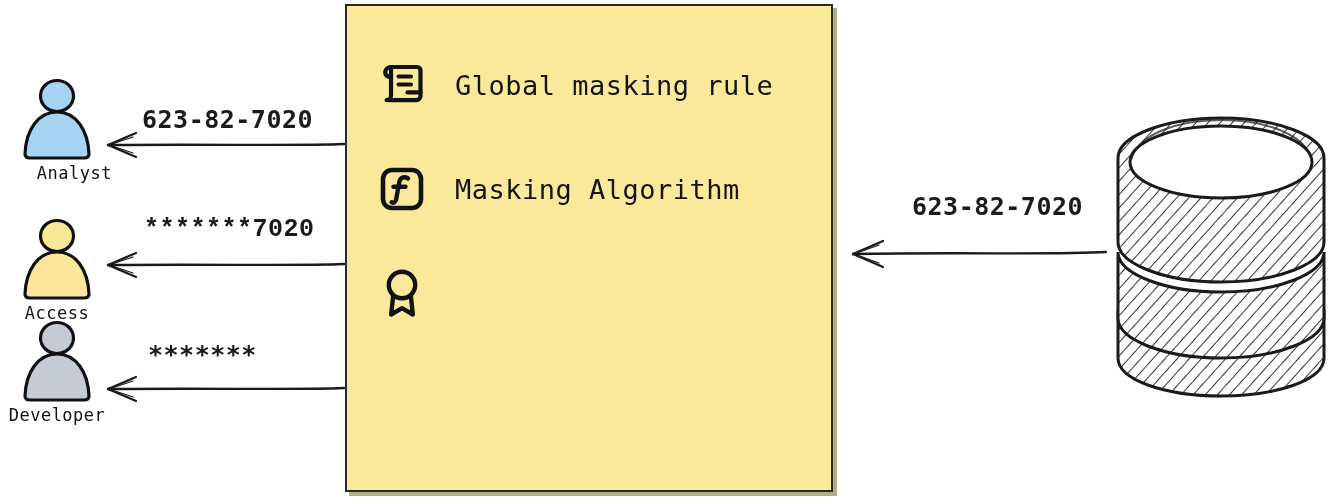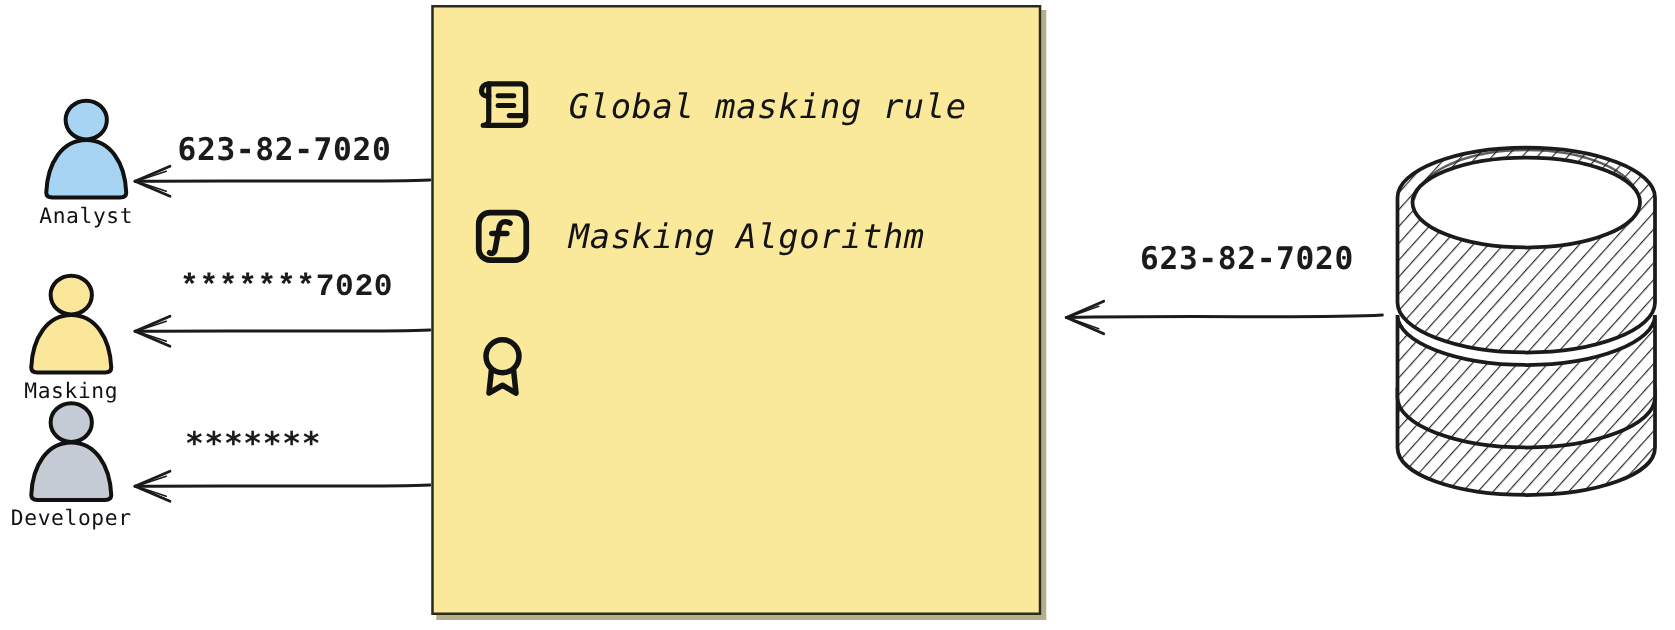--- a/index.html
+++ b/index.html
@@ -25,21 +25,21 @@
   .actor .person-svg { display: block; margin: 0 auto; }
   .actor .actor-label {
     font-family: "DejaVu Sans Mono", "Liberation Mono", monospace;
     font-size: 17px;
     letter-spacing: 0.5px;
     color: #111111;
     margin-top: 1px;
     white-space: nowrap;
   }
 
-  #actor-analyst   { left: 14px;  top: 78px; }
+  #actor-analyst   { left: 2px;  top: 78px; text-align: right; }
   #actor-support   { left: 2px;  top: 218px; }
   #actor-developer { left: 2px;  top: 320px; }
 
   
   .flow-arrow {
     position: absolute;
   }
   .flow-label {
     position: absolute;
     font-family: "DejaVu Sans Mono", "Liberation Mono", monospace;
@@ -90,21 +90,20 @@
     display: flex;
     align-items: center;
     justify-content: center;
   }
   .policy-text {
     font-family: "DejaVu Sans Mono", "Liberation Mono", monospace;
     font-size: 27px;
     letter-spacing: 0.5px;
     color: #141414;
     white-space: nowrap;
-    font-style: italic;
   }
 
   
   #db-arrow   { position: absolute; left: 845px;  top: 237px; }
   #db-label   { position: absolute; left: 912px;  top: 192px;
                 font-family: "DejaVu Sans Mono", "Liberation Mono", monospace;
                 font-size: 25px; font-weight: bold; letter-spacing: 0.5px;
                 color: #1b1b1b; white-space: nowrap; }
   #database   { position: absolute; left: 1108px; top: 112px; }
 </style>
@@ -126,21 +125,21 @@
   <path d="M8 17 L36 29" stroke="#1b1b1b" stroke-width="2.2" fill="none" stroke-linecap="round"></path>
   <path d="M9 17 L33 9" stroke="#1b1b1b" stroke-width="1.3" fill="none" stroke-linecap="round"></path>
   <path d="M9 17 L33 25" stroke="#1b1b1b" stroke-width="1.3" fill="none" stroke-linecap="round"></path>
 </svg>
 
 <div class="actor" id="actor-support">
   <svg class="person-svg" width="78" height="84" viewBox="0 0 78 84">
     <ellipse cx="39" cy="18" rx="16.5" ry="15.5" fill="#fbe79a" stroke="#111" stroke-width="3.2"></ellipse>
     <path d="M39 34 C 20 34 8 52 7 76 C 7 79 9 80 12 80 L66 80 C69 80 71 79 71 76 C70 52 58 34 39 34 Z" fill="#fbe79a" stroke="#111" stroke-width="3.2" stroke-linejoin="round"></path>
   </svg>
-  <div class="actor-label">Masking</div>
+  <div class="actor-label">Access</div>
 </div>
 
 <div class="flow-label" id="label-support">*******7020</div>
 <svg class="flow-arrow" id="arrow-support" width="245" height="34" viewBox="0 0 245 34">
   <path d="M244 16 C 200 18, 120 16, 8 17" stroke="#1b1b1b" stroke-width="2.4" fill="none" stroke-linecap="round"></path>
   <path d="M8 17 L36 5" stroke="#1b1b1b" stroke-width="2.2" fill="none" stroke-linecap="round"></path>
   <path d="M8 17 L36 29" stroke="#1b1b1b" stroke-width="2.2" fill="none" stroke-linecap="round"></path>
   <path d="M9 17 L33 9" stroke="#1b1b1b" stroke-width="1.3" fill="none" stroke-linecap="round"></path>
   <path d="M9 17 L33 25" stroke="#1b1b1b" stroke-width="1.3" fill="none" stroke-linecap="round"></path>
 </svg>

